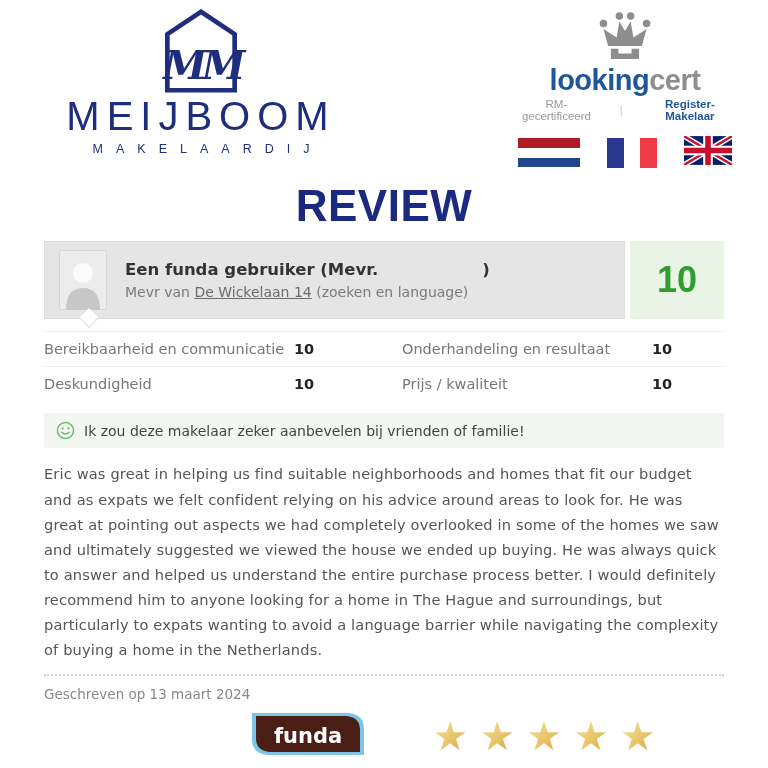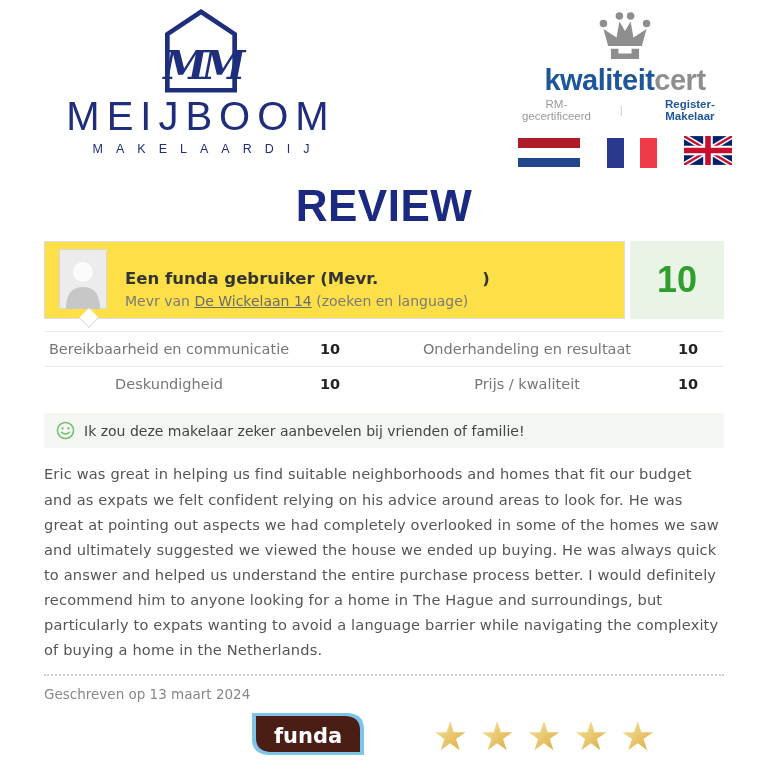--- a/index.html
+++ b/index.html
@@ -29,33 +29,33 @@
   .nl-r{background:#AE1C28;} .nl-w{background:#fff;} .nl-b{background:#21468B;}
   .flag-fr{width:50px;height:30px;display:flex;}
   .flag-fr div{flex:1;}
   .fr-b{background:#2a3890;} .fr-w{background:#fff;} .fr-r{background:#f03a47;}
 
   
   .title{font-family:"Liberation Sans",sans-serif;text-align:center;font-size:44px;font-weight:800;color:var(--title-navy);letter-spacing:0.5px;margin:12px 0 10px;}
 
   
   .review-row{margin:4px 44px 0;display:flex;gap:5px;}
-  .card{flex:1;border:1px solid #ddd;background:#fde047;display:flex;align-items:flex-end;padding:9px 14px;height:78px;}
+  .card{flex:1;border:1px solid #ddd;background:#e5e5e5;display:flex;align-items:center;padding:9px 14px;height:78px;}
   .avatar svg{display:block;}
   .card-text{margin-left:18px;}
   .name-line{font-size:16.5px;font-weight:bold;color:#333;}
   .name-gap{display:inline-block;width:104px;}
   .meta-line{font-size:14px;color:#7a7a7a;margin-top:5px;}
   .meta-link{color:#6b6b6b;text-decoration:underline;cursor:pointer;}
   .score-box{width:94px;background:var(--score-bg);display:flex;align-items:center;justify-content:center;font-family:"Liberation Sans",sans-serif;font-size:36px;font-weight:bold;color:var(--score-green);}
   .tail{width:14px;height:14px;background:#fff;border-right:1px solid #ddd;border-bottom:1px solid #ddd;transform:rotate(45deg);margin:-8px 0 0 82px;position:relative;z-index:2;}
 
   
   .ratings{margin:6px 44px 0;border-top:1px solid #ededed;}
-  .r-row{display:grid;grid-template-columns:1fr 1fr;column-gap:36px;padding:9px 0;text-align:center;}
+  .r-row{display:grid;grid-template-columns:1fr 1fr;column-gap:36px;padding:9px 0;}
   .r-row.first{border-bottom:1px solid #ededed;}
   .r-cell{display:flex;align-items:center;font-size:14.5px;}
   .r-label{color:#777;flex:1;}
   .r-value{width:72px;font-weight:bold;color:#222;}
 
   
   .recommend{margin:12px 44px 0;background:#f4f6f2;border-radius:2px;padding:8px 12px;display:flex;align-items:center;gap:9px;font-size:14px;color:#444;}
   .recommend svg{flex:none;display:block;}
 
   
@@ -90,21 +90,21 @@
       <div class="cert-crown">
         <svg width="60" height="53" viewBox="0 0 64 56" style="fill:var(--cert-gray,#9c9c9c)">
           <circle cx="9" cy="14" r="4"></circle>
           <circle cx="26" cy="6" r="4"></circle>
           <circle cx="38" cy="6" r="4"></circle>
           <circle cx="55" cy="14" r="4"></circle>
           <path d="M14 38 L9 20 L23 29 L26 12 L32 22 L38 12 L41 29 L55 20 L50 38 Z"></path>
           <path d="M17 41 h8 v5 h14 v-5 h8 v11 h-30 z"></path>
         </svg>
       </div>
-      <div class="cert-word"><span class="w1">kwaliteit</span><span class="w2">cert</span></div>
+      <div class="cert-word"><span class="w1">looking</span><span class="w2">cert</span></div>
       <div class="cert-line">
         <span class="l1">RM-gecertificeerd</span>
         <span class="sep">|</span>
         <span class="l2">Register-Makelaar</span>
       </div>
       <div class="flags">
         <div class="flag-nl">
             <div class="nl-r"></div>
             <div class="nl-w"></div>
             <div class="nl-b"></div>

